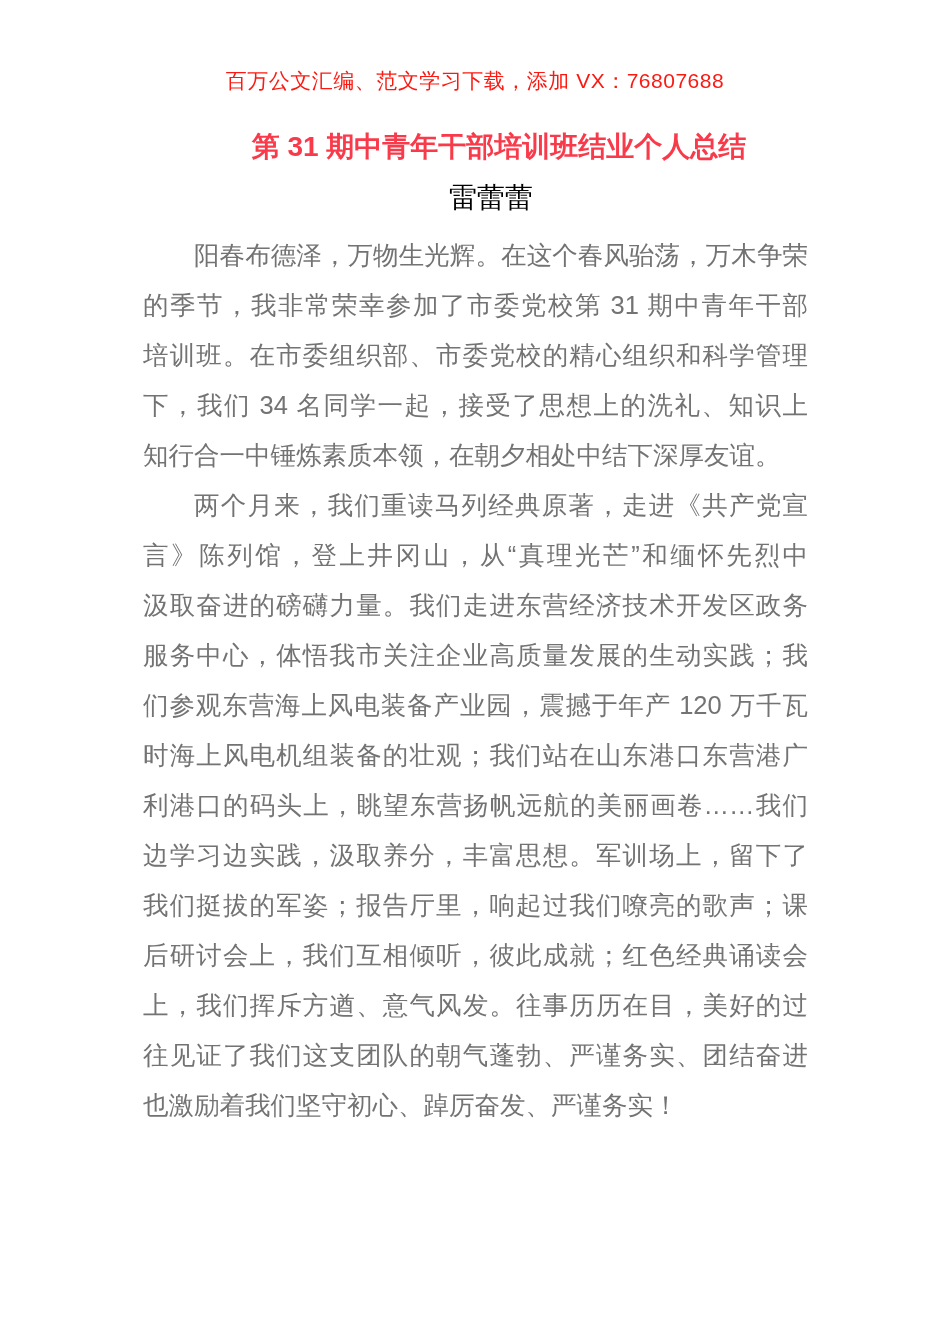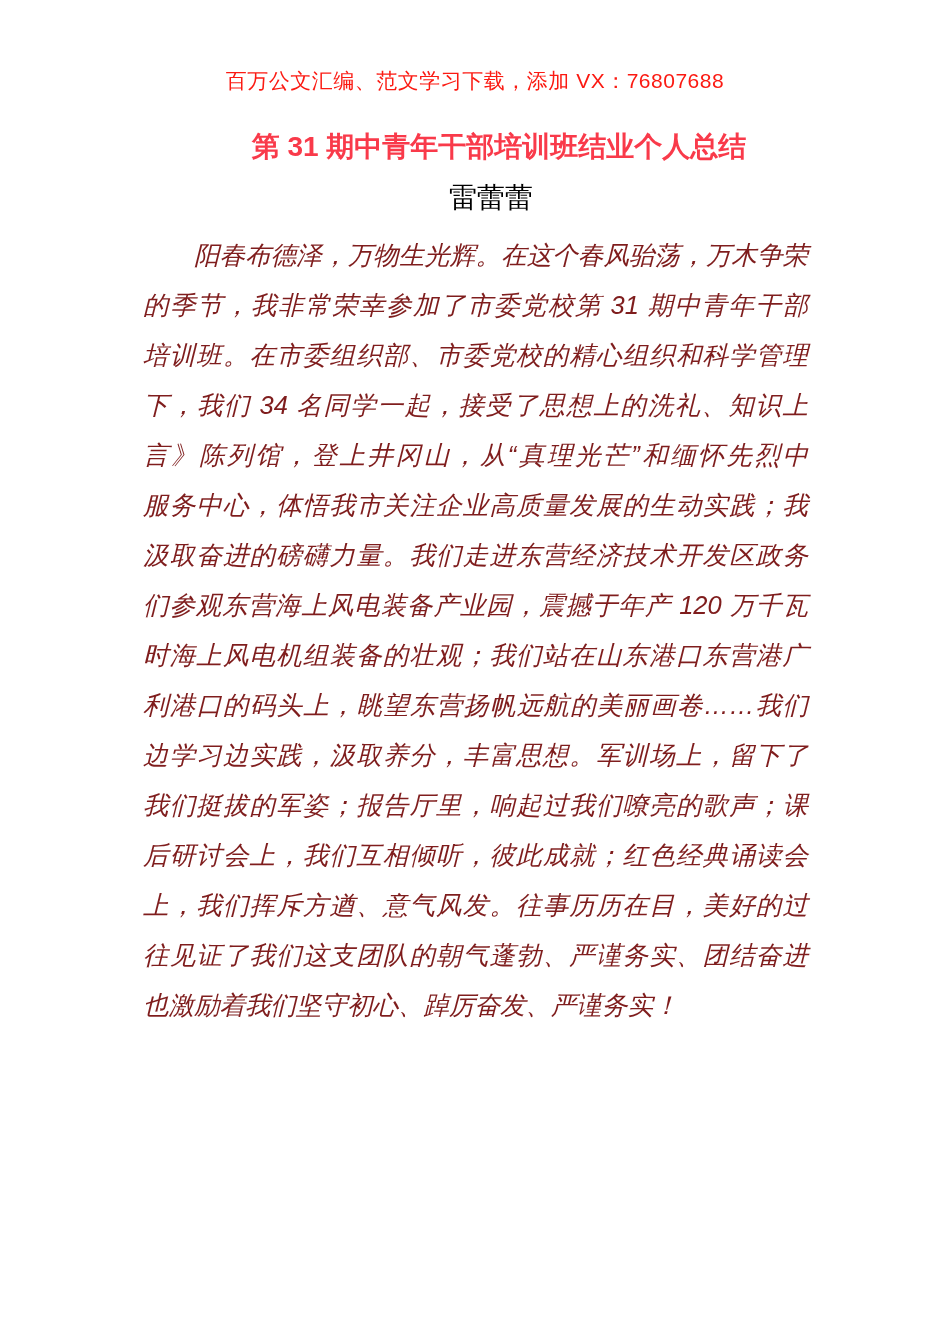--- a/index.html
+++ b/index.html
@@ -49,23 +49,22 @@
     line-height: 40px;
     font-weight: 400;
     color: #000000;
     padding-left: 16px;
   }
   .content {
     position: absolute;
     top: 230px;
     left: 143px;
     width: 665px;
-    color: #7f1d1d;
+    color: #737373;
     font-size: 25.5px;
-    font-style: italic;
   }
   .line {
     line-height: 50px;
     height: 50px;
     white-space: nowrap;
     text-align: justify;
     text-align-last: justify;
     text-justify: inter-character;
   }
   .line.indent {
@@ -86,26 +85,28 @@
 
   <div class="doc-author">雷蕾蕾</div>
 
   <div class="content">
 
     <div>
       <div class="line indent">阳春布德泽，万物生光辉。在这个春风骀荡，万木争荣</div>
       <div class="line">的季节，我非常荣幸参加了市委党校第 31 期中青年干部</div>
       <div class="line">培训班。在市委组织部、市委党校的精心组织和科学管理</div>
       <div class="line">下，我们 34 名同学一起，接受了思想上的洗礼、知识上</div>
+      <div class="line para-end">知行合一中锤炼素质本领，在朝夕相处中结下深厚友谊。</div>
     </div>
 
     <div>
+      <div class="line indent">两个月来，我们重读马列经典原著，走进《共产党宣</div>
       <div class="line">言》陈列馆，登上井冈山，从“真理光芒”和缅怀先烈中</div>
+      <div class="line">汲取奋进的磅礴力量。我们走进东营经济技术开发区政务</div>
       <div class="line">服务中心，体悟我市关注企业高质量发展的生动实践；我</div>
-      <div class="line">汲取奋进的磅礴力量。我们走进东营经济技术开发区政务</div>
       <div class="line">们参观东营海上风电装备产业园，震撼于年产 120 万千瓦</div>
       <div class="line">时海上风电机组装备的壮观；我们站在山东港口东营港广</div>
       <div class="line">利港口的码头上，眺望东营扬帆远航的美丽画卷……我们</div>
       <div class="line">边学习边实践，汲取养分，丰富思想。军训场上，留下了</div>
       <div class="line">我们挺拔的军姿；报告厅里，响起过我们嘹亮的歌声；课</div>
       <div class="line">后研讨会上，我们互相倾听，彼此成就；红色经典诵读会</div>
       <div class="line">上，我们挥斥方遒、意气风发。往事历历在目，美好的过</div>
       <div class="line">往见证了我们这支团队的朝气蓬勃、严谨务实、团结奋进</div>
       <div class="line para-end">也激励着我们坚守初心、踔厉奋发、严谨务实！</div>
     </div>

